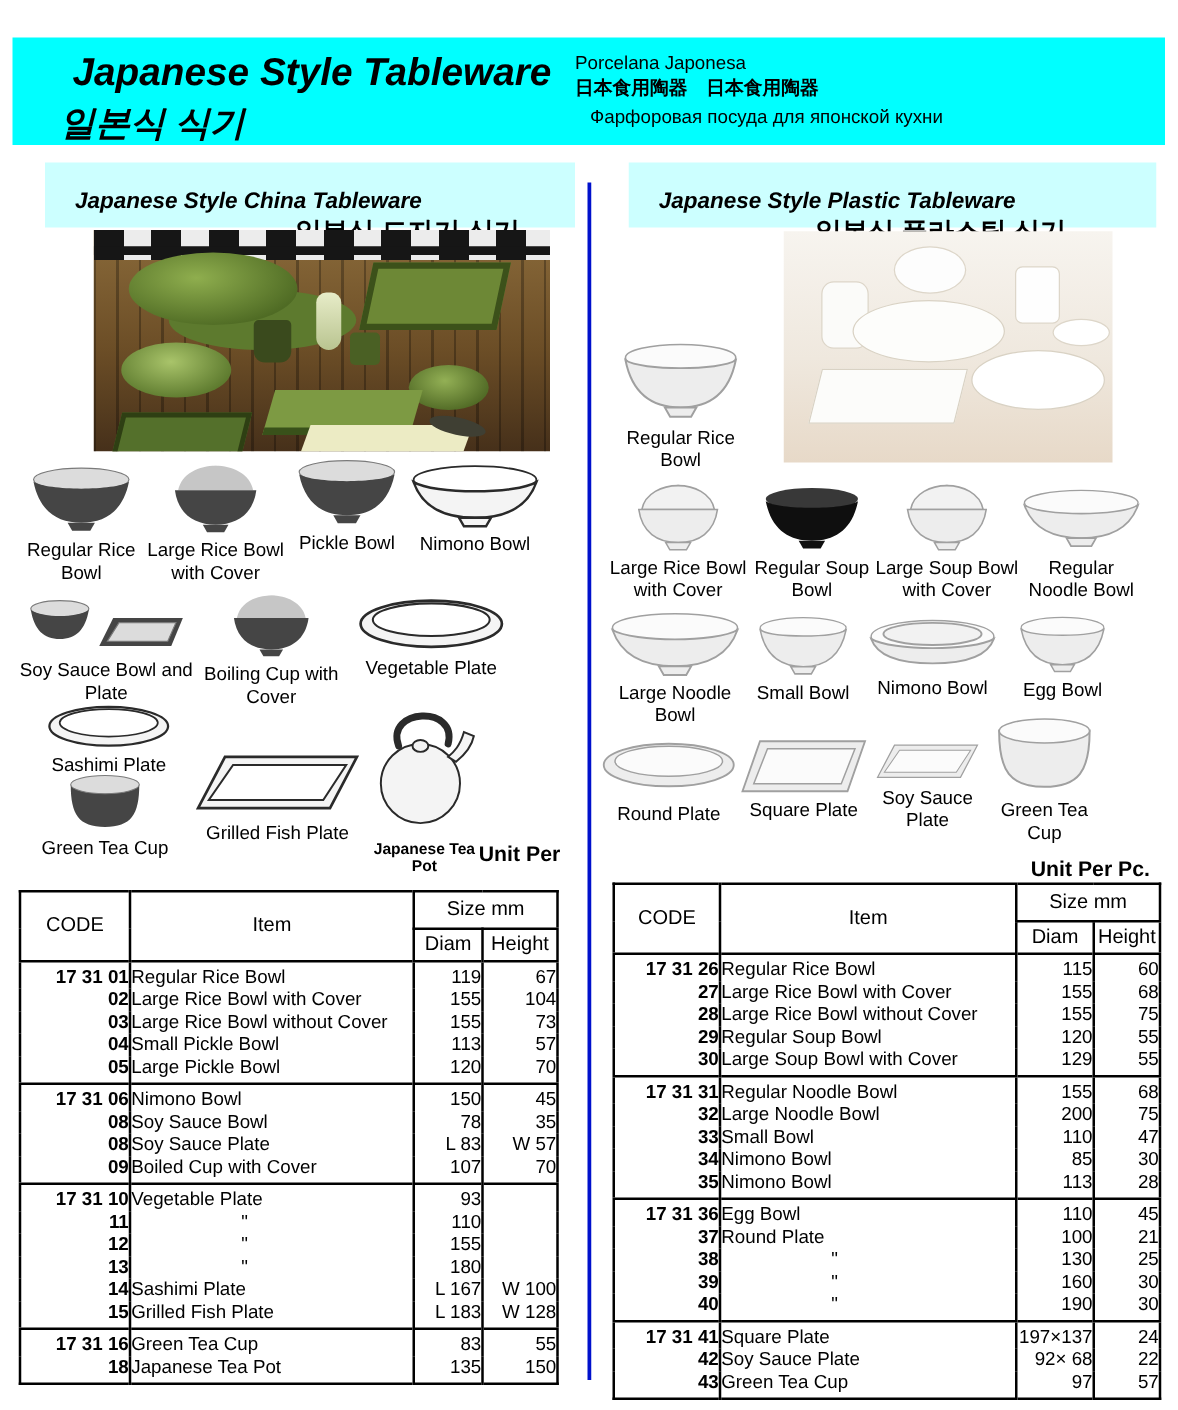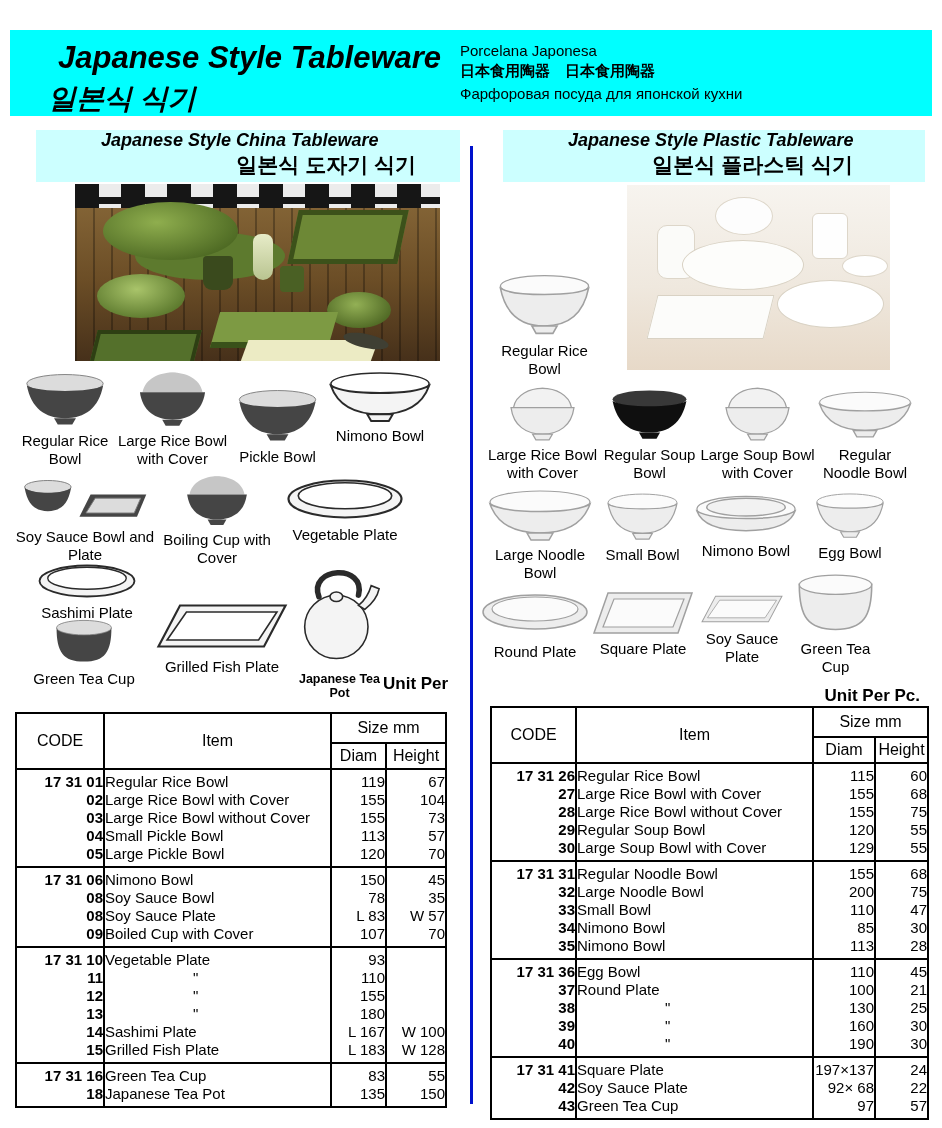--- a/index.html
+++ b/index.html
@@ -5,27 +5,27 @@
   html,body{margin:0;padding:0;background:#fff;}
   body{font-family:"Liberation Sans","DejaVu Sans",sans-serif;color:#000;}
   #page{position:relative;width:942px;height:1128px;background:#fff;overflow:hidden;}
 
   
   .band{position:absolute;left:10px;top:30px;width:922px;height:86px;background:#00ffff;}
   .band-title{position:absolute;left:48px;top:10px;font-size:31px;font-weight:800;font-style:italic;}
   .band-title-ko{position:absolute;left:38px;top:50px;font-size:28px;font-weight:800;font-style:italic;text-align:right;}
   .band-subs{position:absolute;left:450px;top:11px;font-size:15px;line-height:20px;}
   .band-subs .ja{font-weight:bold;}
-  .band-subs .ru{margin-top:3px;}
+  .band-subs .ru{margin-top:3px;margin-left:12px;}
 
   
   .sec{position:absolute;height:52px;background:#ccffff;}
   .sec-china{left:36px;top:130px;width:424px;}
   .sec-plastic{left:503px;top:130px;width:422px;}
-  .sec .en{padding:0 0 0 24px;font-size:18px;font-weight:800;font-style:italic;margin-left:41px;}
+  .sec .en{padding:20px 0 0 24px;font-size:18px;font-weight:800;font-style:italic;}
   .sec .ko{font-size:21px;font-weight:800;text-align:right;}
   .sec-china .ko{padding-right:44px;}
   .sec-plastic .ko{padding-right:72px;}
 
   
   .divider{position:absolute;left:470px;top:146px;width:3px;height:958px;background:#0011cc;}
 
   
   .photo{position:absolute;overflow:hidden;}
   .china-photo{left:75px;top:184px;width:365px;height:177px;background:
@@ -150,21 +150,21 @@
     <div class="icon tone-dark" style="height:60px">
         <svg viewBox="0 0 100 70">
           <ellipse class="i-knob" cx="50" cy="8" rx="9" ry="5"></ellipse>
           <path class="i-lid" d="M15 26 C18 10 35 3 50 3 C65 3 82 10 85 26 Z"></path>
           <path class="i-body" d="M12 26 C15 48 30 58 50 58 C70 58 85 48 88 26 Z"></path>
           <path class="i-body" d="M38 58 L62 58 L58 65 L42 65 Z"></path>
         </svg>
       </div>
     <div class="plabel">Large Rice Bowl with Cover</div>
   </div>
-  <div class="product" style="left:230px;top:386px;width:95px;">
+  <div class="product" style="left:230px;top:364px;width:95px;">
     <div class="icon tone-dark" style="height:60px">
         <svg viewBox="0 0 100 66">
           <ellipse class="i-rim" cx="50" cy="15" rx="42" ry="10"></ellipse>
           <path class="i-body" d="M8 17 C13 42 28 53 50 53 C72 53 87 42 92 17 C80 25 20 25 8 17 Z"></path>
           <path class="i-body" d="M38 53 L62 53 L58 60 L42 60 Z"></path>
         </svg>
       </div>
     <div class="plabel">Pickle Bowl</div>
   </div>
   <div class="product" style="left:325px;top:370px;width:110px;">

